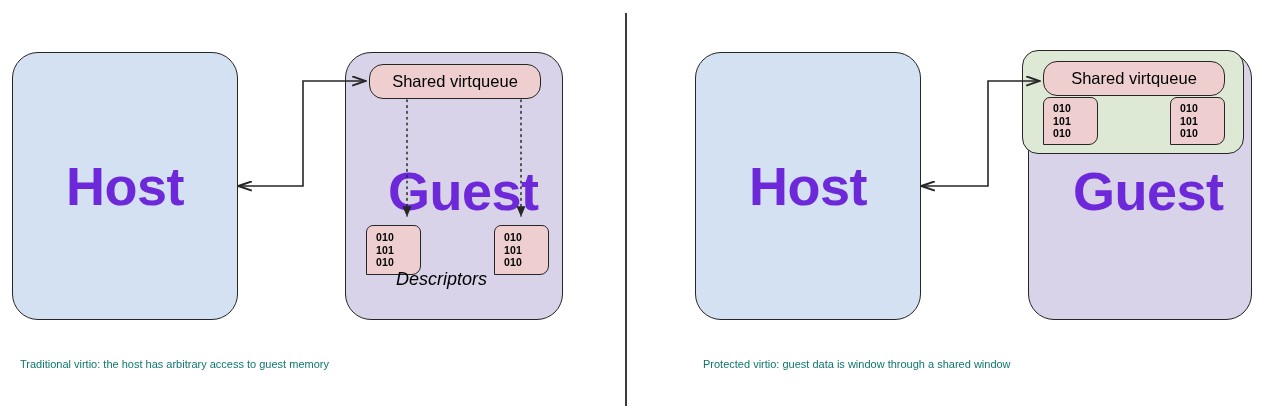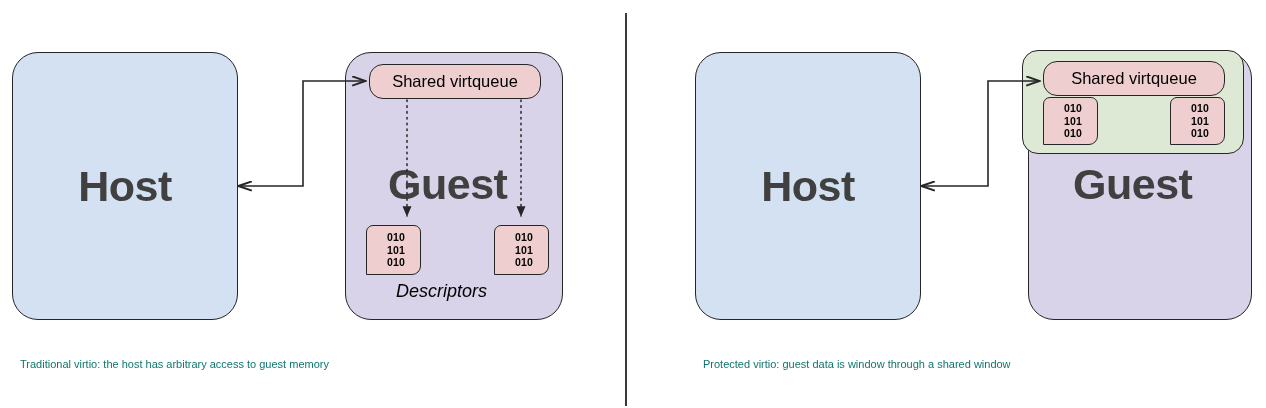--- a/index.html
+++ b/index.html
@@ -45,29 +45,29 @@
     background: #dde8d5;
     border-radius: 16px;
   }
   
   .desc-box {
     background: #eecece;
     border-radius: 7px 7px 9px 0px;
     flex-direction: column;
     align-items: flex-start;
     justify-content: center;
-    padding-left: 20px;
+    padding-left: 9px;
   }
 
   
   .big-label {
     position: absolute;
-    font-size: 43px;
+    font-size: 54px;
     font-weight: bold;
-    color: #404040;
+    color: #6d28d9;
     letter-spacing: -0.5px;
     white-space: nowrap;
   }
   .vq-label {
     font-size: 16.5px;
     color: #000000;
     white-space: nowrap;
   }
   .desc-line {
     font-size: 10.5px;
@@ -130,21 +130,21 @@
       <span class="desc-line">101</span>
       <span class="desc-line">010</span>
     </div>
 
     <div class="box desc-box" style="left:148px; top:172px; width:55px; height:50px;">
       <span class="desc-line">010</span>
       <span class="desc-line">101</span>
       <span class="desc-line">010</span>
     </div>
 
-    <span class="italic-label" style="left:50px; top:228px;">Descriptors</span>
+    <span class="italic-label" style="left:50px; top:216px;">Descriptors</span>
   </div>
 
   <span class="caption" style="left:20px; top:358px;">Traditional virtio: the host has arbitrary access to guest memory</span>
 
   <div class="box host-box" style="left:695px; top:52px; width:226px; height:268px;">
     <span class="big-label" style="position:static;">Host</span>
   </div>
 
   <div class="box guest-box" style="left:1028px; top:52px; width:224px; height:268px; display:block;">
 

